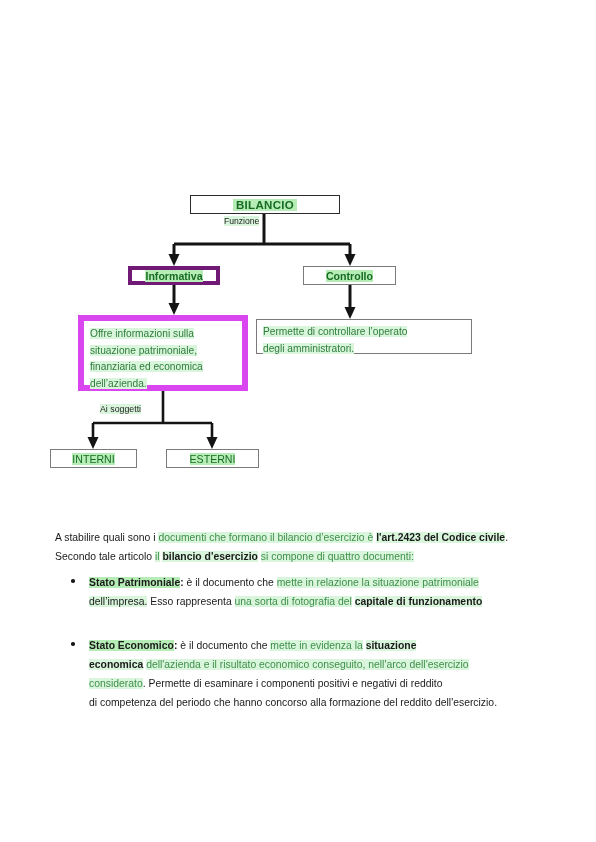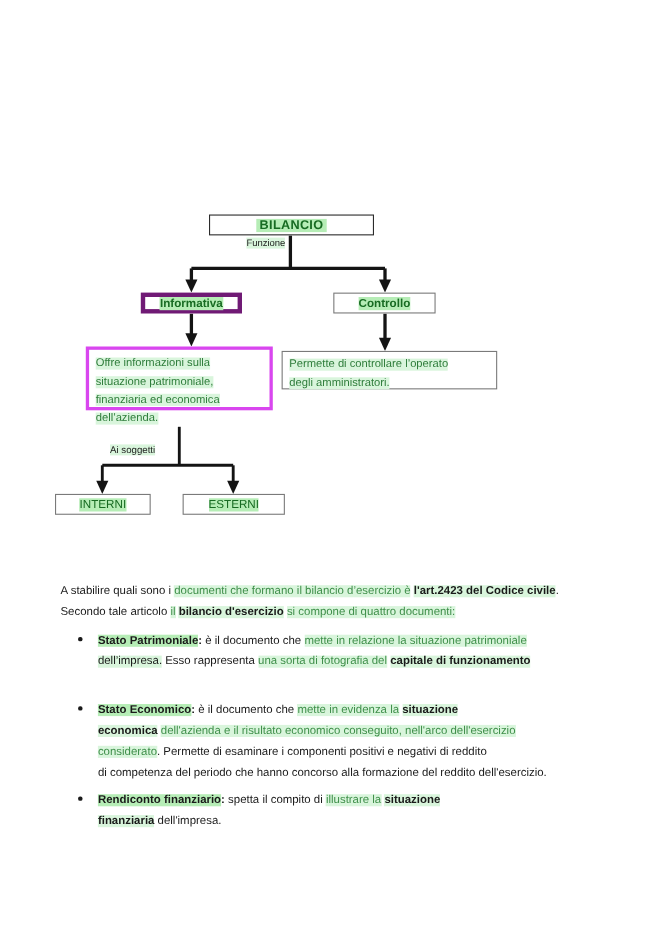--- a/index.html
+++ b/index.html
@@ -76,32 +76,32 @@
   .n-informativa .txt { font-size: 10.6px; font-weight: bold; color: #176b22; }
 
   .n-controllo {
     left: 303px; top: 266px; width: 93px; height: 19px;
     border: 1px solid #7a7a7a;
     z-index: 4;
   }
   .n-controllo .txt { font-size: 10.6px; font-weight: bold; color: #176b22; }
 
   .n-offre {
-    left: 78px; top: 315px; width: 170px; height: 58px;
-    border: 3px solid #d946ef;
+    left: 78px; top: 315px; width: 170px; height: 76px;
+    border: 6px solid #d946ef;
     align-items: flex-start;
     padding: 5px 6px 0 6px;
     z-index: 4;
   }
   .n-offre .txt {
     font-size: 10.2px; line-height: 16.5px; color: #2f7d3b;
   }
 
   .n-permette {
-    left: 256px; top: 319px; width: 196px; height: 35px;
+    left: 256px; top: 319px; width: 216px; height: 35px;
     border: 1px solid #7a7a7a;
     align-items: flex-start;
     padding: 4px 6px 0 6px;
     z-index: 4;
   }
   .n-permette .txt {
     font-size: 10.2px; line-height: 16.5px; color: #2f7d3b;
   }
 
   .lbl-soggetti {
@@ -282,25 +282,16 @@
       <span class="blk b hl">Stato Economico</span><span class="blk b">:</span>
       <span class="blk">è il documento che</span>
       <span class="grn hl-soft">mette in evidenza la</span>
       <span class="blk b hl-soft">situazione</span><br>
       <span class="blk b hl-soft">economica</span>
       <span class="grn hl-soft">dell'azienda e il risultato economico conseguito, nell'arco dell'esercizio</span><br>
       <span class="grn hl-soft">considerato</span><span class="blk">. Permette di esaminare i componenti positivi e negativi di reddito</span><br>
       <span class="blk">di competenza del periodo che hanno concorso alla formazione del reddito dell'esercizio.</span>
     </div>
 
-    <div class="bullet">
-      <span class="dot"></span>
-      <span class="blk b hl">Rendiconto finanziario</span><span class="blk b">:</span>
-      <span class="blk">spetta il compito di</span>
-      <span class="grn hl-soft">illustrare la</span>
-      <span class="blk b hl-soft">situazione</span><br>
-      <span class="blk b hl-soft">finanziaria</span>
-      <span class="blk">dell'impresa.</span>
-    </div>
 
   </div>
 
 </div>
 
 </body></html>

